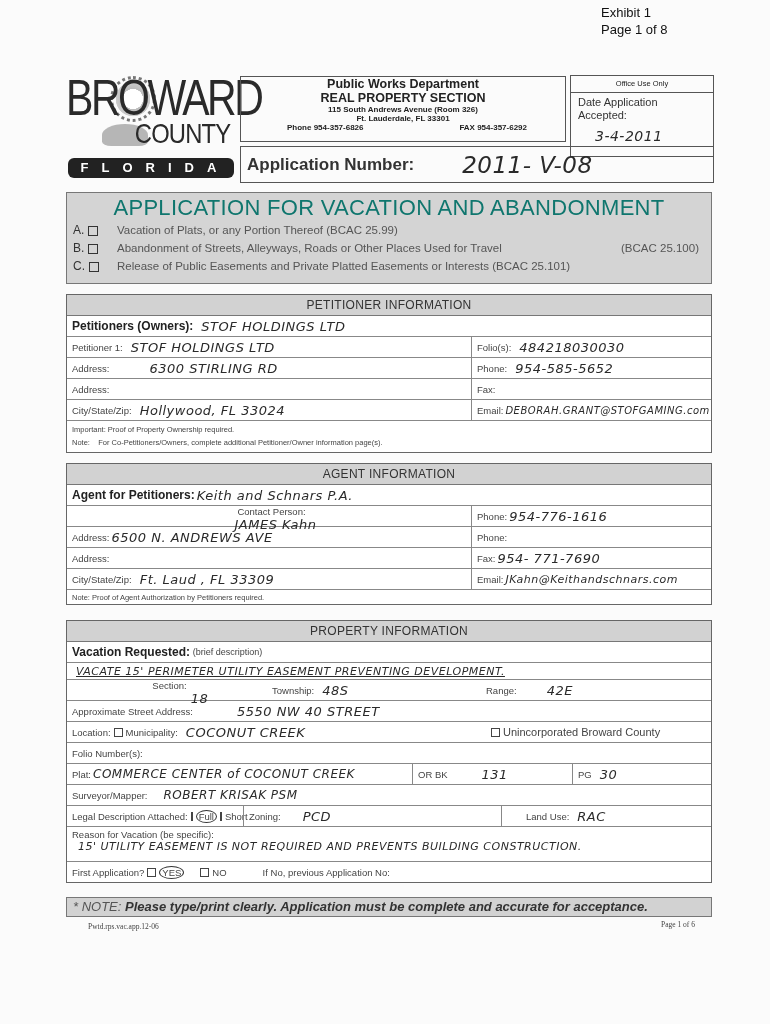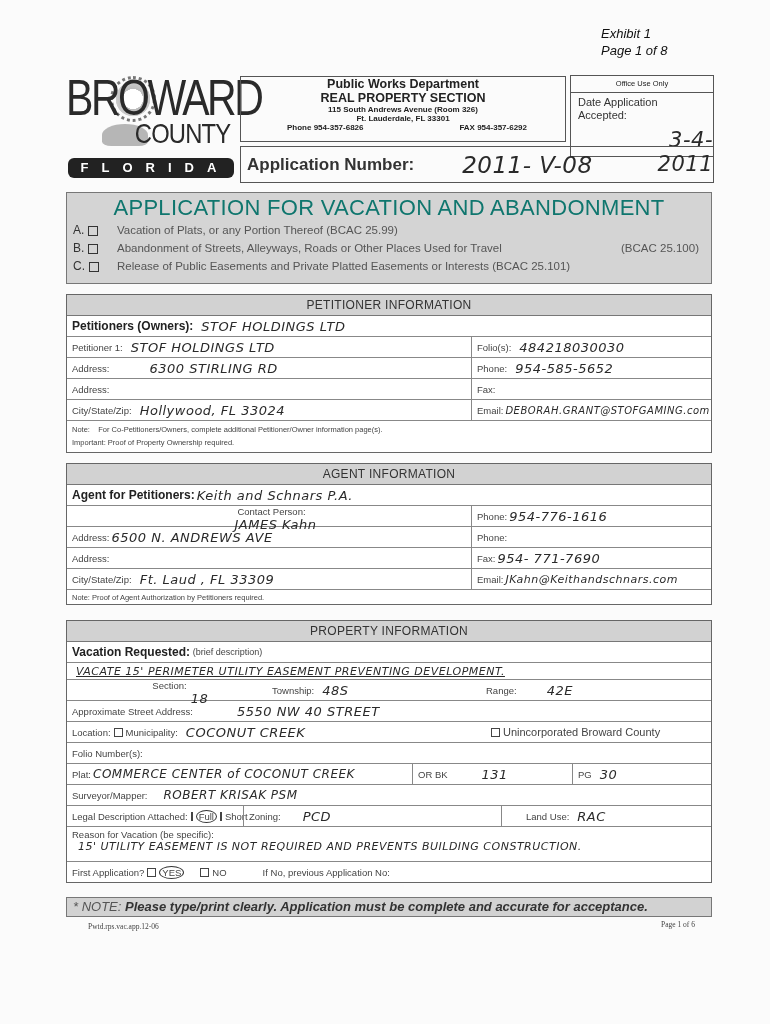--- a/index.html
+++ b/index.html
@@ -5,42 +5,42 @@
   html, body { margin:0; padding:0; }
   body {
     width:770px; height:1024px; position:relative; overflow:hidden;
     background:#fbfbfb;
     font-family:"Liberation Sans", sans-serif; color:#222;
   }
   .abs { position:absolute; }
   .hand { font-family:"DejaVu Sans", sans-serif; font-style:italic; color:#2a2a2a; letter-spacing:0.5px; }
 
   
-  .exhibit { left:601px; top:25px; font-size:13px; line-height:17px; color:#111;font-style:italic; }
+  .exhibit { left:601px; top:4px; font-size:13px; line-height:17px; color:#111; }
 
   
   .logo { left:66px; top:70px; width:168px; height:108px; }
   .logo .br { position:absolute; left:0; top:0; font-family:"Liberation Sans Narrow","Liberation Sans",sans-serif; font-size:50px; font-weight:400; letter-spacing:-3px; color:#2a2a2a; transform:scaleX(0.82); transform-origin:left top; line-height:56px; }
   .logo .sun { position:absolute; left:44px; top:6px; width:40px; height:40px; border-radius:50%; border:3px dotted #777; background:radial-gradient(circle,#fff 35%,#bbb 36%,#ccc 60%,transparent 62%); }
   .logo .county { position:absolute; right:4px; top:48px; font-size:28px; color:#2a2a2a; letter-spacing:-1px; transform:scaleX(0.85); transform-origin:right top; }
   .logo .bird { position:absolute; left:36px; top:54px; width:46px; height:22px; background:#999; border-radius:50% 50% 20% 20%; opacity:.7; }
   .logo .florida { position:absolute; left:2px; bottom:0; width:166px; height:20px; background:#222; color:#fff; font-size:13px; font-weight:700; letter-spacing:13px; text-align:center; line-height:20px; padding-left:8px; box-sizing:border-box;border-radius:6px; }
 
   
   .dept { left:240px; top:76px; width:326px; height:66px; border:1px solid #555; text-align:center; box-sizing:border-box; }
   .dept .l1 { font-size:12.5px; font-weight:700; margin-top:0px; }
   .dept .l2 { font-size:12.5px; font-weight:700; }
   .dept .l3 { font-size:8px; font-weight:700; }
   .dept .l4 { font-size:8px; font-weight:700; }
   .dept .row { display:flex; justify-content:space-between; font-size:8px; font-weight:700; padding:0 38px 0 46px; }
 
   .office { left:570px; top:75px; width:144px; height:82px; border:1px solid #555; box-sizing:border-box; }
   .office .hdr { font-size:7.5px; text-align:center; border-bottom:1px solid #555; height:16px; line-height:16px; }
   .office .lbl { font-size:11px; padding:3px 0 0 7px; line-height:13px; color:#333; }
-  .office .val { font-size:21px; position:absolute; left:46px; top:52px;text-align:right; }
+  .office .val { font-size:14px; position:absolute; left:24px; top:52px; }
 
   .appnum { left:240px; top:146px; width:474px; height:37px; border:1px solid #555; box-sizing:border-box; display:flex; align-items:center; }
   .appnum .lbl { font-size:17px; font-weight:700; padding-left:6px; color:#333; }
   .appnum .val { font-size:23px; margin-left:48px; }
 
   
   .titleband { left:66px; top:192px; width:646px; height:92px; background:#d4d4d4; border:1px solid #777; box-sizing:border-box; }
   .titleband .t { font-size:22px; text-align:center; color:#0f766e; margin-top:2px; letter-spacing:0.3px; }
   .titleband .opt { font-size:11.5px; color:#555; display:flex; padding-left:6px; height:18px; align-items:center; }
   .titleband .opt .k { width:44px; color:#333; font-size:12px; }
@@ -167,22 +167,22 @@
     <div class="cell" style="width:404px;">
         <span class="lb">City/State/Zip:</span>
         <span class="hv hand">Hollywood, FL   33024</span>
       </div>
     <div class="cell" style="flex:1; overflow:visible;">
         <span class="lb">Email:</span>
         <span class="hv hand" style="font-size:10px;margin-left:2px;">DEBORAH.GRANT@STOFGAMING.com</span>
       </div>
   </div>
   <div style="padding:2px 5px 3px 5px; line-height:13px;">
+    <div class="small">Important:  Proof of Property Ownership required.</div>
     <div class="small"><span>Note:</span>&nbsp;&nbsp;&nbsp;&nbsp;<span>For Co-Petitioners/Owners, complete additional Petitioner/Owner information page(s).</span></div>
-    <div class="small">Important:  Proof of Property Ownership required.</div>
   </div>
 </div>
 
 <div class="abs section" style="top:463px;">
   <div class="shead">AGENT  INFORMATION</div>
   <div class="r big">
     <div class="cell" style="flex:1;">
         <span class="lb">Agent for Petitioners:</span>
         <span class="hv hand" style="margin-left:2px;">Keith and Schnars  P.A.</span>
       </div>

